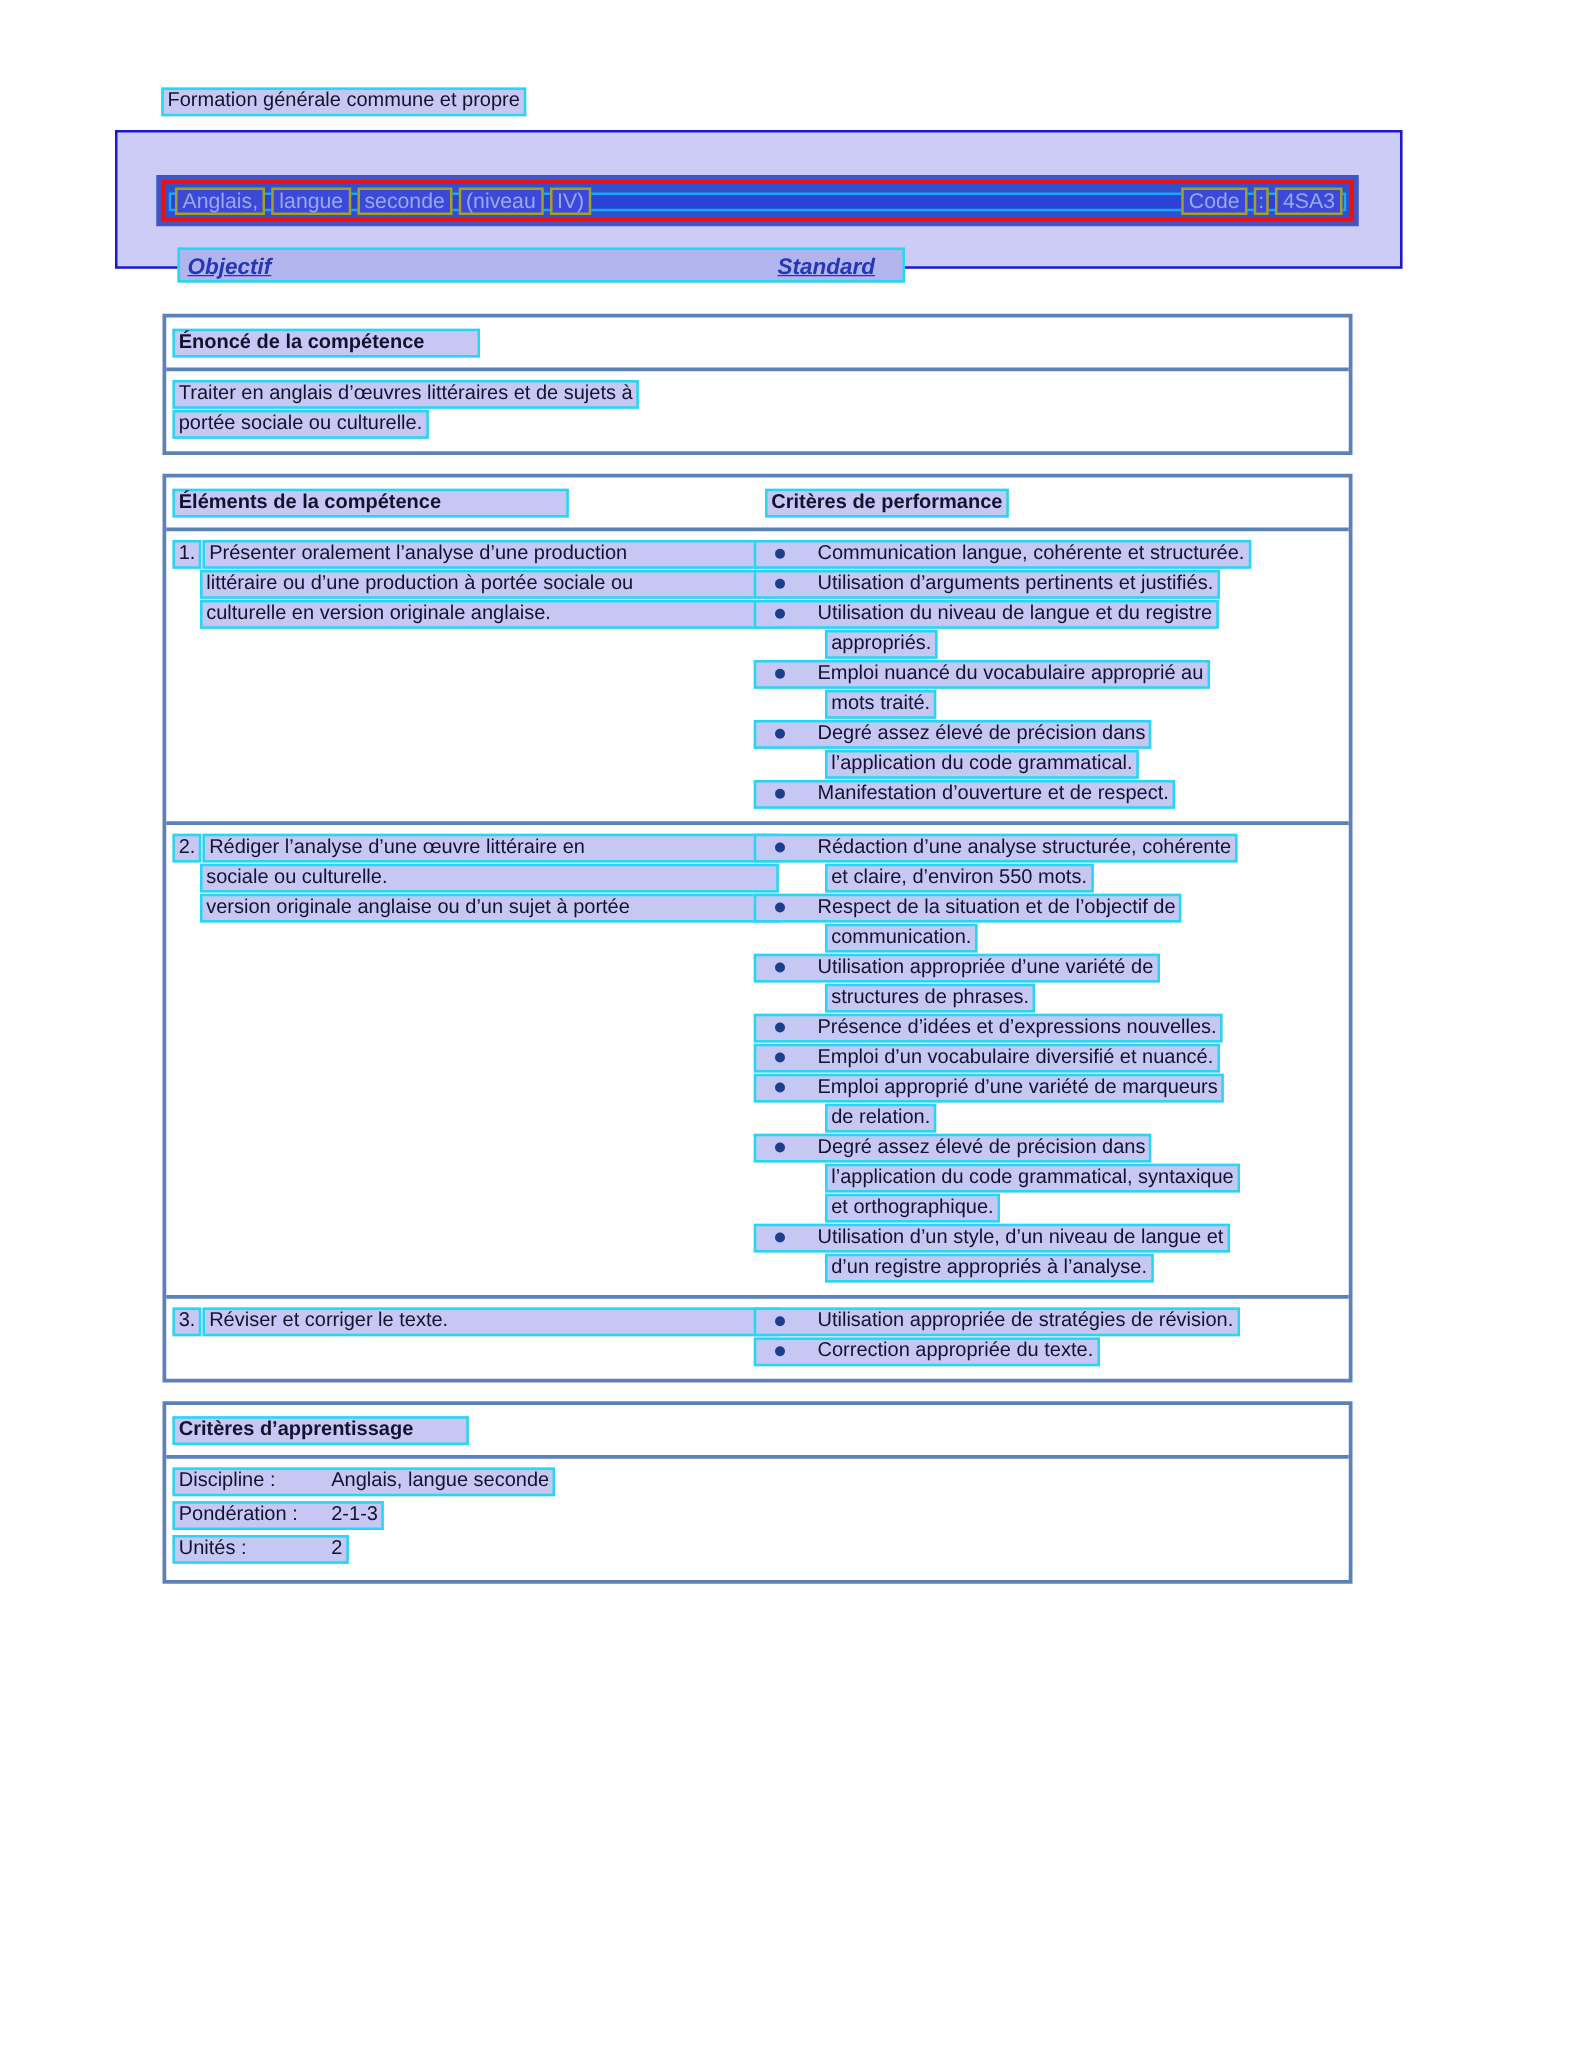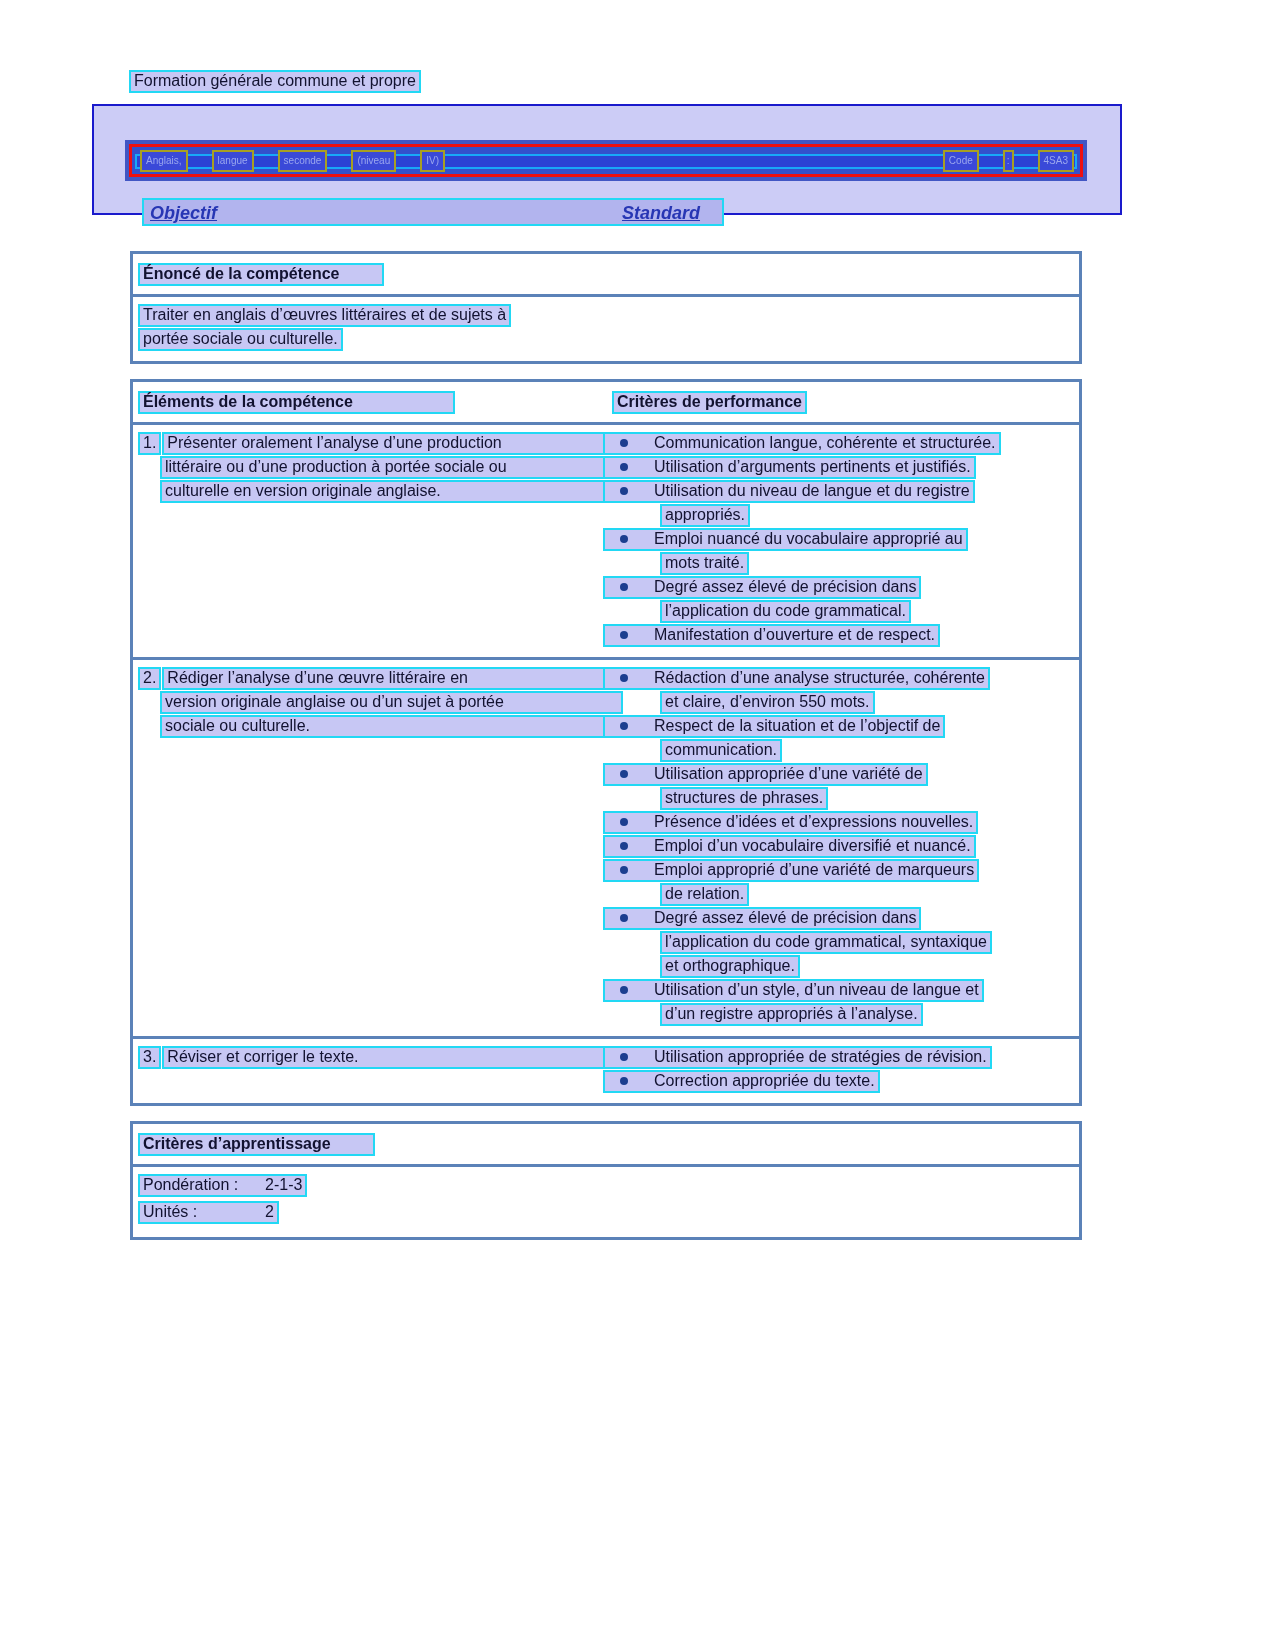--- a/index.html
+++ b/index.html
@@ -42,22 +42,21 @@
     border:3px solid var(--bar-red); background:var(--bar-bg);
     position:relative; height:33px;
   }
   .bar-linebox{
     position:absolute; left:3px; right:3px; top:7px; bottom:5px;
     border:2px solid var(--bar-cyan); background:var(--bar-inner);
   }
   .bar-words{
     position:absolute; left:8px; right:6px; top:0; bottom:0;
     display:flex; align-items:center; color:var(--bar-text);
-    font-size:10px;
-    gap:19px;
+    font-size:17px;
   }
   .wbox{
     border:2px solid var(--word-border); background:#3a49d8;
     padding:1px 4px; margin-right:5px; line-height:16px;
   }
   .wbox.tiny{padding:1px 2px;}
   .bar-spacer{flex:1;}
   .objrow{
     position:absolute; left:48px; top:92px; width:582px; height:28px;
     background:var(--obj-bg); border:2px solid var(--hl-border);
@@ -187,22 +186,22 @@
         </div>
     </div>
   </div>
 
   <div class="trow">
     <div class="row-left">
       <div class="ll">
         <span class="hl num">2.</span>
         <div class="hl lfill">Rédiger l’analyse d’une œuvre littéraire en</div>
       </div>
+      <div class="hl llc">sociale ou culturelle.</div>
       <div class="hl llc">version originale anglaise ou d’un sujet à portée</div>
-      <div class="hl llc">sociale ou culturelle.</div>
     </div>
     <div class="row-right">
       <div class="hl bl">
           <span class="dot"></span>
           <span>Rédaction d’une analyse structurée, cohérente</span>
         </div>
       <div class="hl cl">et claire, d’environ 550 mots.</div>
       <div class="hl bl">
           <span class="dot"></span>
           <span>Respect de la situation et de l’objectif de</span>
@@ -260,20 +259,26 @@
   </div>
 </div>
 
 <div class="sbox mt15">
   <div class="shead">
     <div class="hl fit bold hdr-pad-sm">Critères d’apprentissage</div>
   </div>
   <div class="sbody">
     <div class="act-wrap">
       <div class="hl act-line">
+        <span class="act-label">Discipline :</span>
+        <span>Anglais, langue seconde</span>
+      </div>
+    </div>
+    <div class="act-wrap">
+      <div class="hl act-line">
         <span class="act-label">Pondération :</span>
         <span>2-1-3</span>
       </div>
     </div>
     <div class="act-wrap">
       <div class="hl act-line">
         <span class="act-label">Unités :</span>
         <span>2</span>
       </div>
     </div>

